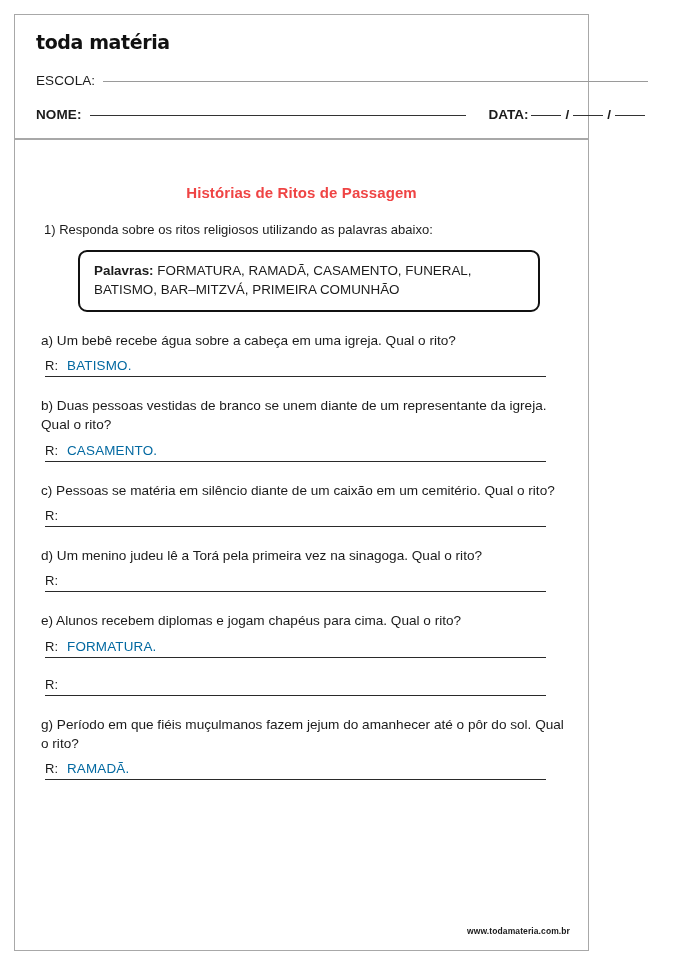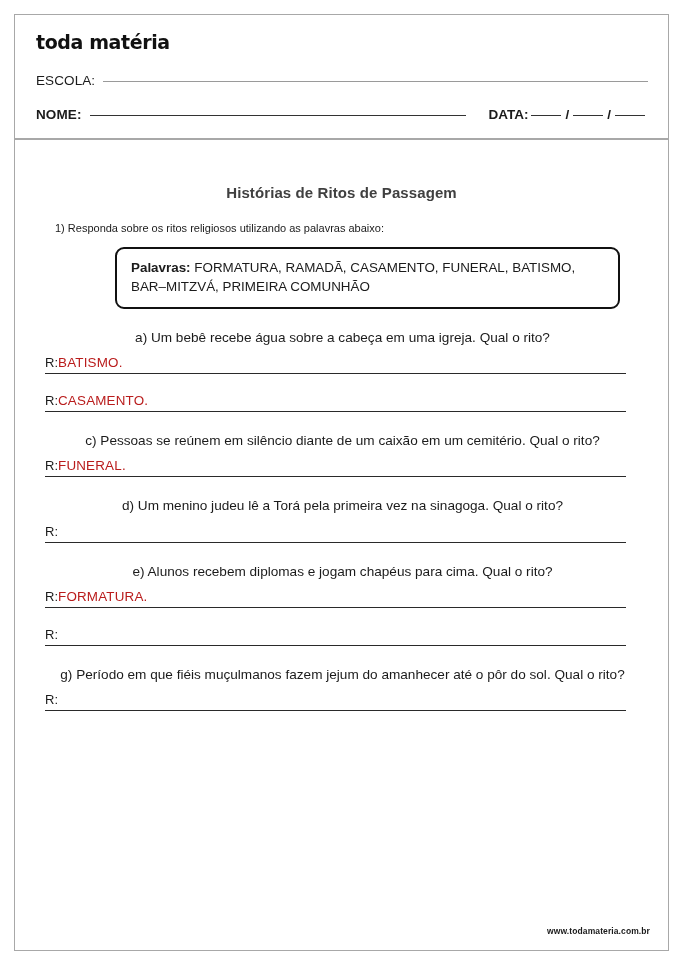--- a/index.html
+++ b/index.html
@@ -12,21 +12,21 @@
     height: 967px;
     font-family: "Liberation Sans", sans-serif;
     color: #1b1b1b;
     -webkit-font-smoothing: antialiased;
   }
 
   .page {
     position: absolute;
     left: 14px;
     top: 14px;
-    width: 655px;
+    width: 575px;
     height: 937px;
     border: 1.5px solid #a8a8a8;
     box-sizing: border-box;
     background: #fff;
   }
 
   
   .header {
     position: relative;
     height: 125px;
@@ -104,68 +104,68 @@
     position: relative;
     padding: 0 24px;
   }
 
   .worksheet-title {
     text-align: center;
     font-size: 15px;
     font-weight: bold;
     margin-top: 44px;
     letter-spacing: 0.1px;
-    color: #404040;
+    color: #ef4444;
   }
 
   .prompt {
-    font-size: 11px;
+    font-size: 13px;
     margin-top: 21px;
-    margin-left: 16px;
+    margin-left: 5px;
     color: #1b1b1b;
   }
 
   .words-box {
-    margin: 13px 24px 0 76px;
+    margin: 13px 24px 0 39px;
     border: 2px solid #111111;
     border-radius: 9px;
     padding: 9px 14px 10px 14px;
     font-size: 13.4px;
     line-height: 1.45;
     color: #1b1b1b;
   }
   .words-box b { font-weight: bold; }
 
   .qblock { margin-top: 19px; }
 
   .question {
     font-size: 13.6px;
     line-height: 1.42;
     margin-left: 2px;
     color: #1b1b1b;
-    text-align: center;
   }
 
   .answer-line {
     margin-top: 8px;
     margin-left: 6px;
     margin-right: 18px;
     border-bottom: 1.7px solid #2a2a2a;
     display: flex;
     align-items: baseline;
     padding-bottom: 3px;
   }
   .answer-r {
     font-size: 13px;
     color: #1b1b1b;
     flex: 0 0 auto;
   }
   .answer-text {
     font-size: 13.4px;
-    color: #b91c1c;
+    color: #0369a1;
+    margin-left: 9px;
     letter-spacing: 0.2px;
     flex: 1 1 auto;
   }
 
   .footer-url {
     position: absolute;
     right: 18px;
     bottom: 14px;
     font-size: 8.5px;
     font-weight: bold;
@@ -213,31 +213,31 @@
 
     <div class="qblock">
       <div class="question">a) Um bebê recebe água sobre a cabeça em uma igreja. Qual o rito?</div>
       <div class="answer-line">
         <span class="answer-r">R:</span>
         <span class="answer-text">BATISMO.</span>
       </div>
     </div>
 
     <div class="qblock">
+      <div class="question">b) Duas pessoas vestidas de branco se unem diante de um representante da igreja. Qual o rito?</div>
       <div class="answer-line">
         <span class="answer-r">R:</span>
         <span class="answer-text">CASAMENTO.</span>
       </div>
     </div>
 
     <div class="qblock">
-      <div class="question">c) Pessoas se reúnem em silêncio diante de um caixão em um cemitério. Qual o rito?</div>
-      <div class="answer-line">
-        <span class="answer-r">R:</span>
-        <span class="answer-text">FUNERAL.</span>
+      <div class="question">c) Pessoas se matéria em silêncio diante de um caixão em um cemitério. Qual o rito?</div>
+      <div class="answer-line">
+        <span class="answer-r">R:</span>
       </div>
     </div>
 
     <div class="qblock">
       <div class="question">d) Um menino judeu lê a Torá pela primeira vez na sinagoga. Qual o rito?</div>
       <div class="answer-line">
         <span class="answer-r">R:</span>
       </div>
     </div>
 
@@ -252,20 +252,21 @@
     <div class="qblock">
       <div class="answer-line">
         <span class="answer-r">R:</span>
       </div>
     </div>
 
     <div class="qblock">
       <div class="question">g) Período em que fiéis muçulmanos fazem jejum do amanhecer até o pôr do sol. Qual o rito?</div>
       <div class="answer-line">
         <span class="answer-r">R:</span>
+        <span class="answer-text">RAMADÃ.</span>
       </div>
     </div>
 
   </div>
 
   <div class="footer-url">www.todamateria.com.br</div>
 
 </div>
 
 </body></html>

